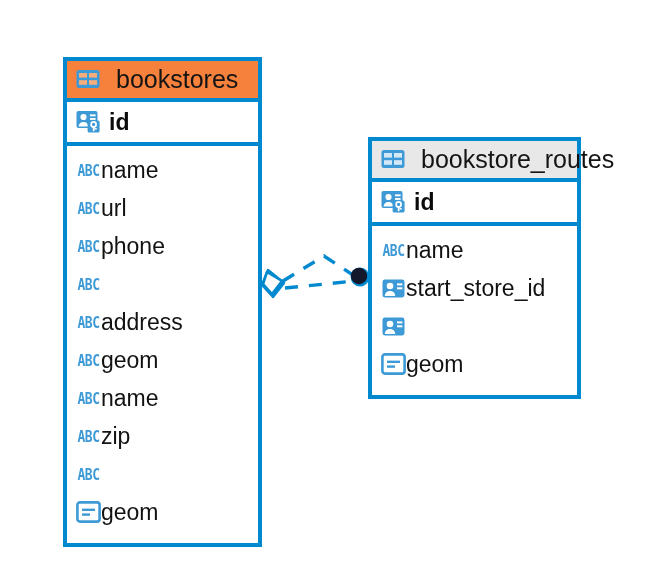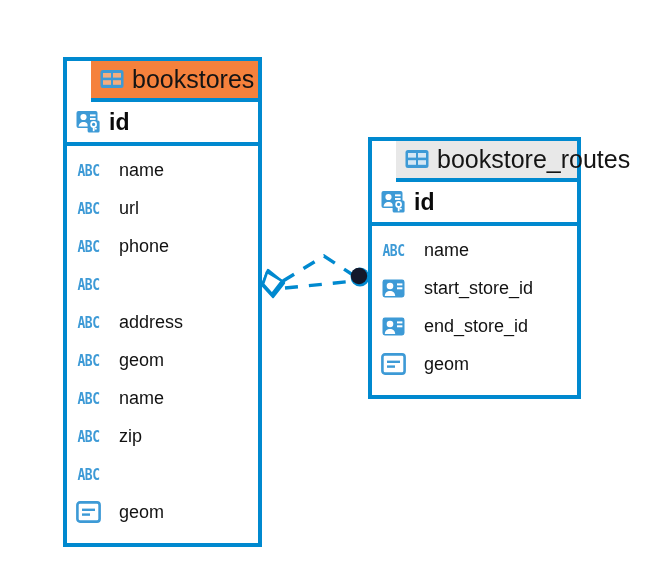--- a/index.html
+++ b/index.html
@@ -42,25 +42,24 @@
     left: 368px;
     top: 137px;
     width: 213px;
     height: 262px;
   }
 
   .entity-header {
     box-sizing: border-box;
     display: flex;
     align-items: center;
-    gap: 7px;
+    gap: 15px;
     padding: 5px 10px 6px 8px;
     border-bottom: 4px solid #0089cf;
     flex: 0 0 auto;
-    margin-left: 24px;
   }
   .entity-header.accent { background: #f5813c; }
   .entity-header.neutral { background: #e8e8e8; }
 
   .entity-title {
     font-size: 25px;
     color: #141414;
     line-height: 1.05;
     white-space: nowrap;
   }
@@ -85,27 +84,27 @@
   .field-list {
     flex: 1 1 auto;
     padding: 5px 0 4px 0;
     display: flex;
     flex-direction: column;
   }
 
   .field-row {
     display: flex;
     align-items: center;
-    gap: 18px;
+    gap: 0;
     padding: 1px 10px 1px 9px;
     height: 38px;
     box-sizing: border-box;
   }
   .field-label {
-    font-size: 18px;
+    font-size: 23px;
     color: #121212;
     line-height: 1.05;
     white-space: nowrap;
   }
 
   
   .icon {
     flex: 0 0 auto;
     display: inline-flex;
     align-items: center;
@@ -309,21 +308,20 @@
       <div class="field-row">
         <span class="icon icon-fk">
           <svg viewBox="0 0 25 25" width="25" height="25" aria-hidden="true">
             <rect x="1.5" y="3.5" width="22" height="18" rx="2.4" fill="#3d9ad6"></rect>
             <circle cx="9" cy="10" r="3.3" fill="#ffffff"></circle>
             <path d="M3.8 20c0-3.1 2.4-5 5.2-5s5.2 1.9 5.2 5z" fill="#ffffff"></path>
             <rect x="16" y="7.4" width="5.4" height="2" fill="#ffffff"></rect>
             <rect x="16" y="11.3" width="5.4" height="2" fill="#ffffff"></rect>
           </svg>
         </span>
-        <span class="field-label">end_store_id</span>
       </div>
 
       <div class="field-row">
         <span class="icon icon-blob">
           <svg viewBox="0 0 25 22" width="25" height="22" aria-hidden="true">
             <rect x="1.4" y="1.4" width="22.2" height="19.2" rx="2.6" fill="#ffffff" stroke="#3d9ad6" stroke-width="2.6"></rect>
             <rect x="6" y="7.6" width="13" height="2.4" fill="#3d9ad6"></rect>
             <rect x="6" y="12.4" width="8" height="2.4" fill="#3d9ad6"></rect>
           </svg>
         </span>

